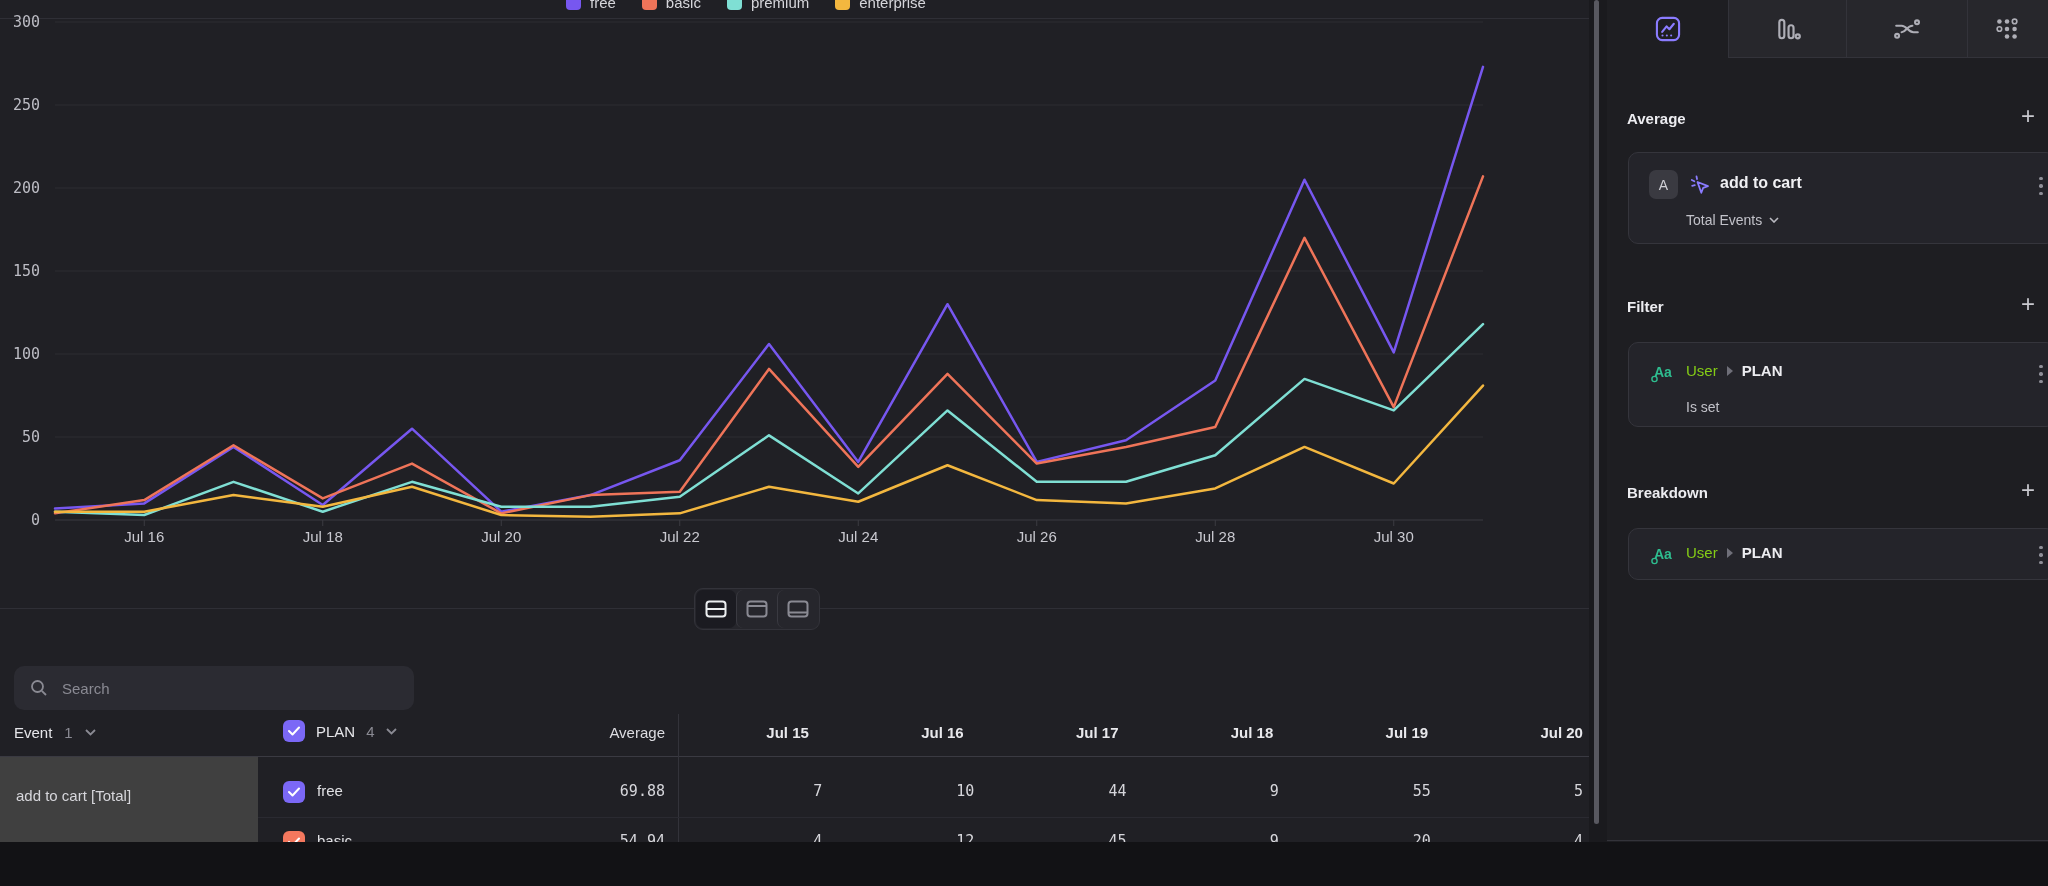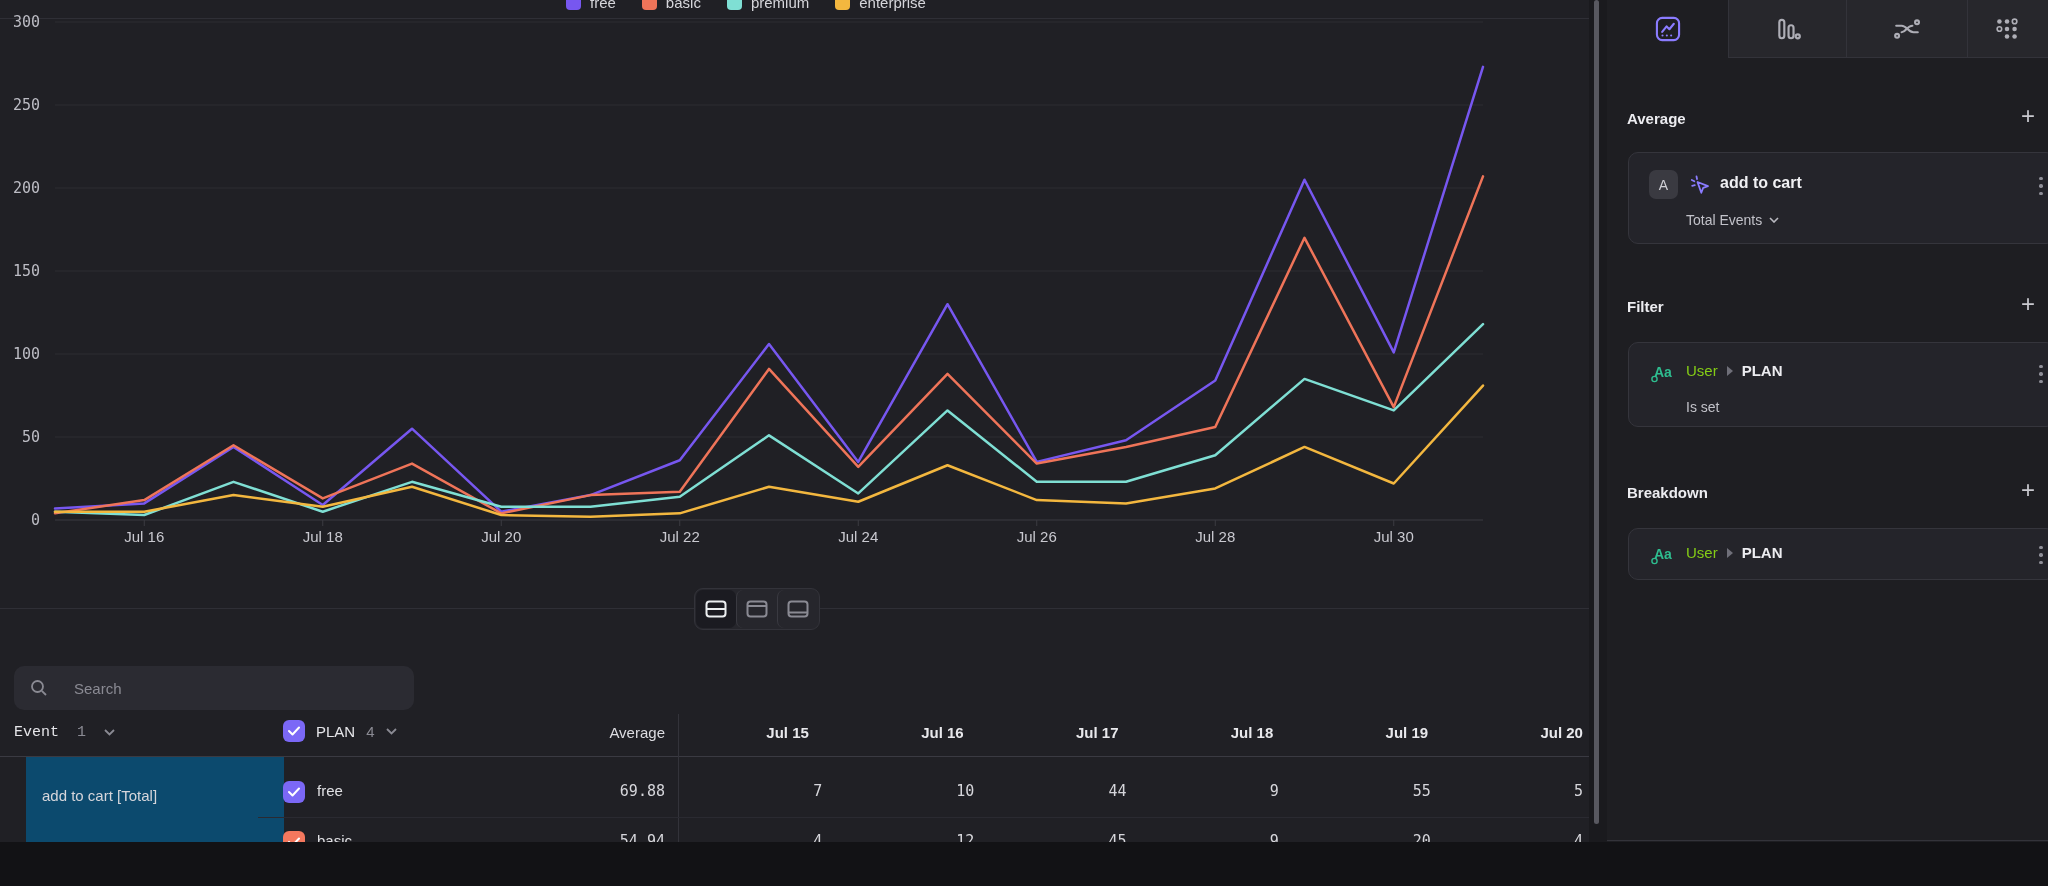--- a/index.html
+++ b/index.html
@@ -19,35 +19,35 @@
   .midline{position:absolute;left:0;top:608px;width:1589px;height:1px;background:#2f2f36;}
   .seg{position:absolute;left:694px;top:588px;display:flex;background:#26262c;border:1px solid #33333a;
        border-radius:9px;padding:1px;}
   .seg .btn{width:40px;height:38px;display:flex;align-items:center;justify-content:center;border-radius:7px;}
   .seg .btn + .btn{border-left:1px solid #3a3a41;}
   .seg .btn.sel{background:#1b1b21;border-left:none;}
   .seg .btn svg{stroke:#8a8a93;}
   .seg .btn.sel svg{stroke:#eceff1;}
   
   .search{position:absolute;left:14px;top:666px;width:400px;height:44px;background:#2b2b32;border-radius:10px;
-          display:flex;align-items:center;gap:24px;padding:0 0 0 16px;box-sizing:border-box;}
+          display:flex;align-items:center;gap:12px;padding:0 0 0 16px;box-sizing:border-box;}
   .search input{background:transparent;border:none;outline:none;color:#d9d9de;font-size:15px;
                 font-family:"Liberation Sans",sans-serif;width:330px;}
   .search input::placeholder{color:#8a8a93;}
   
   .thead{position:absolute;left:0;top:714px;width:1589px;height:42px;}
-  .ev{position:absolute;left:14px;top:10px;display:flex;align-items:center;gap:18px;font-family:Liberation Mono, monospace;}
+  .ev{position:absolute;left:14px;top:10px;display:flex;align-items:center;gap:12px;}
   .muted{color:#8a8a93;}
   .plan{position:absolute;left:283px;top:6px;display:flex;align-items:center;gap:11px;}
   .avg-h{position:absolute;right:924px;top:10px;color:#dcdce1;}
   .datecols{position:absolute;left:676px;right:0;top:10px;display:flex;gap:16px;}
   .datecols div{flex:1;text-align:right;padding-right:6px;font-weight:700;color:#e8e8ec;}
   .hline{position:absolute;left:0;top:756px;width:1589px;height:1px;background:#3a3a42;}
   .vline{position:absolute;left:678px;top:714px;width:1px;height:172px;background:#33333a;}
-  .evcol{position:absolute;left:0;top:757px;width:258px;height:129px;background:#0c4a6e;margin-left:26px;}
+  .evcol{position:absolute;left:0;top:757px;width:258px;height:129px;background:#404040;}
   .evcol .nm{position:absolute;left:16px;top:30px;color:#d6d6db;}
   .rows{position:absolute;left:258px;top:768px;width:1331px;height:118px;}
   .trow{position:relative;width:1331px;height:49px;}
   .trow + .trow{border-top:1px solid #2a2a31;}
   .cb{position:absolute;left:25px;top:13px;width:22px;height:22px;border-radius:6px;display:flex;
       align-items:center;justify-content:center;}
   .rlab{position:absolute;left:59px;top:14px;color:#e0e0e4;}
   .mono{font-family:"DejaVu Sans Mono",monospace;color:#d6d6db;}
   .ravg{position:absolute;right:924px;top:14px;text-align:left;}
   .vals{position:absolute;left:418px;right:0;top:14px;display:flex;}

